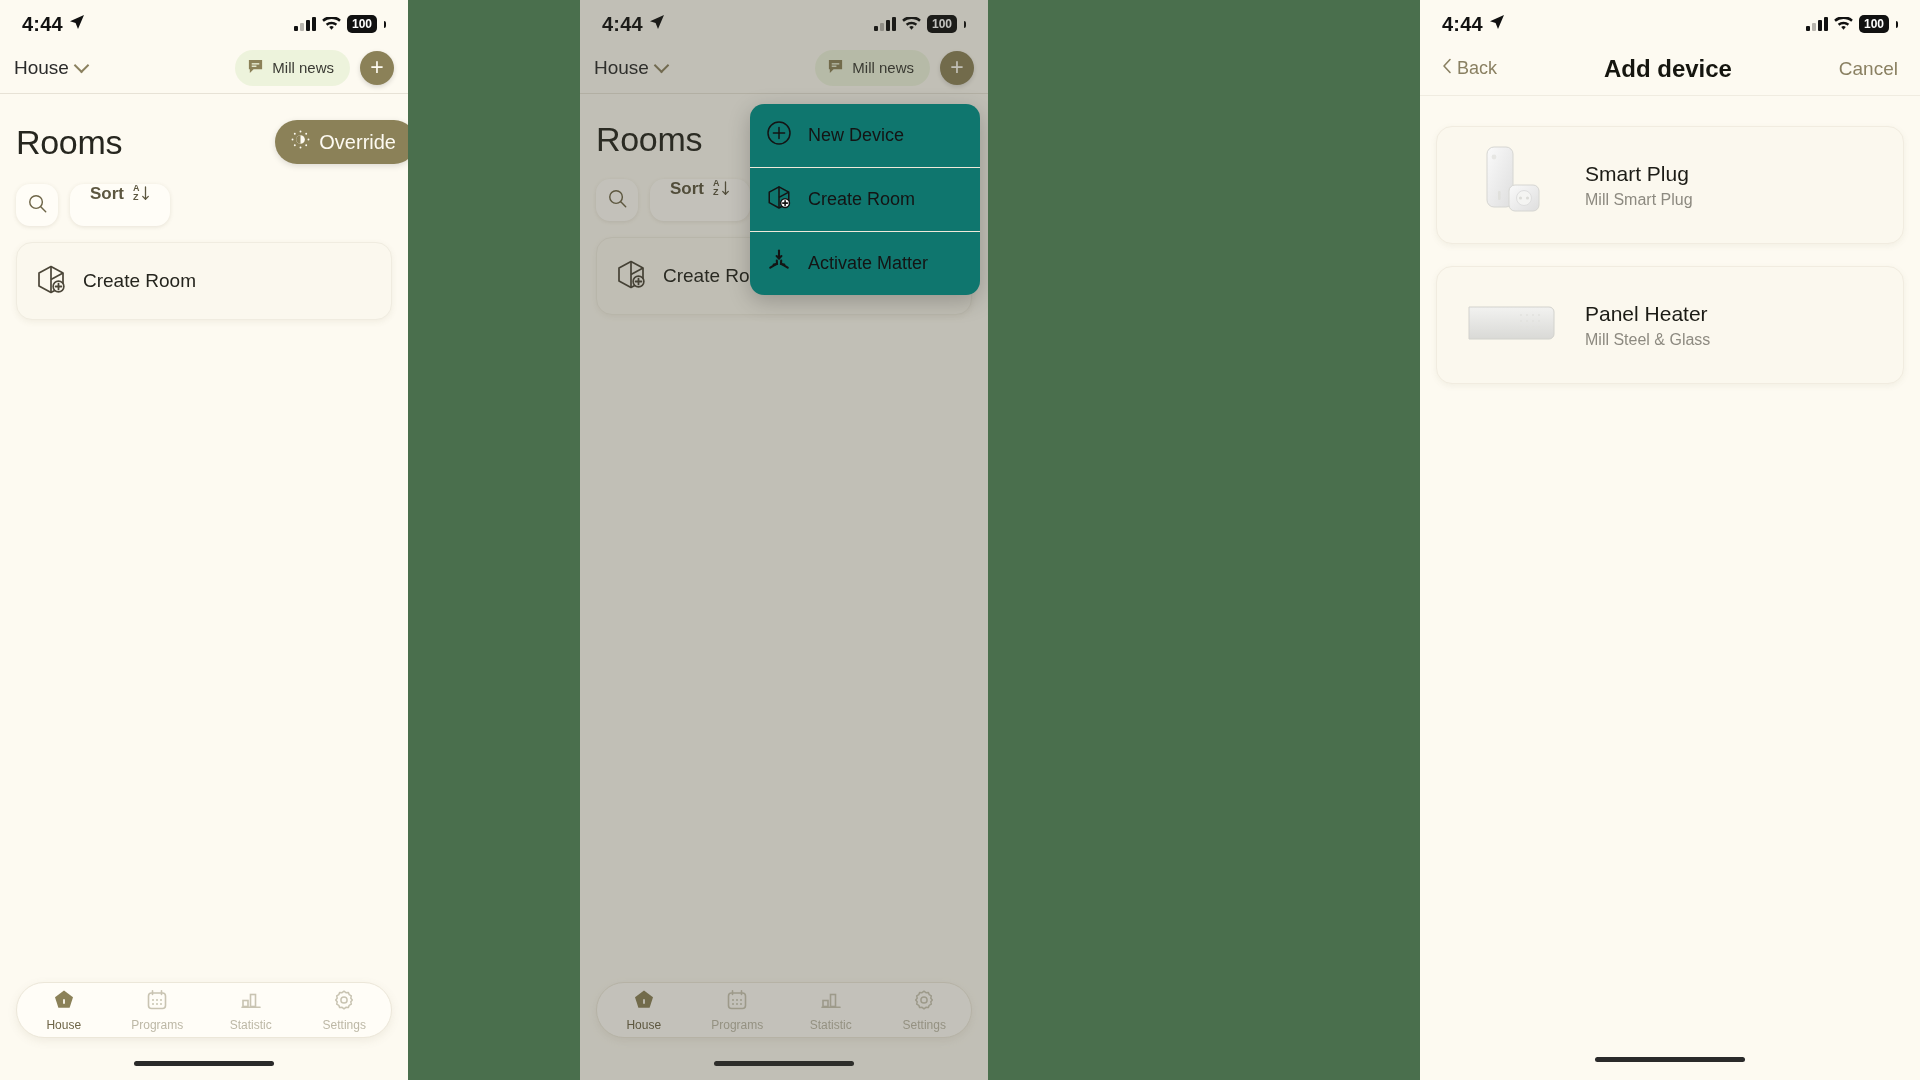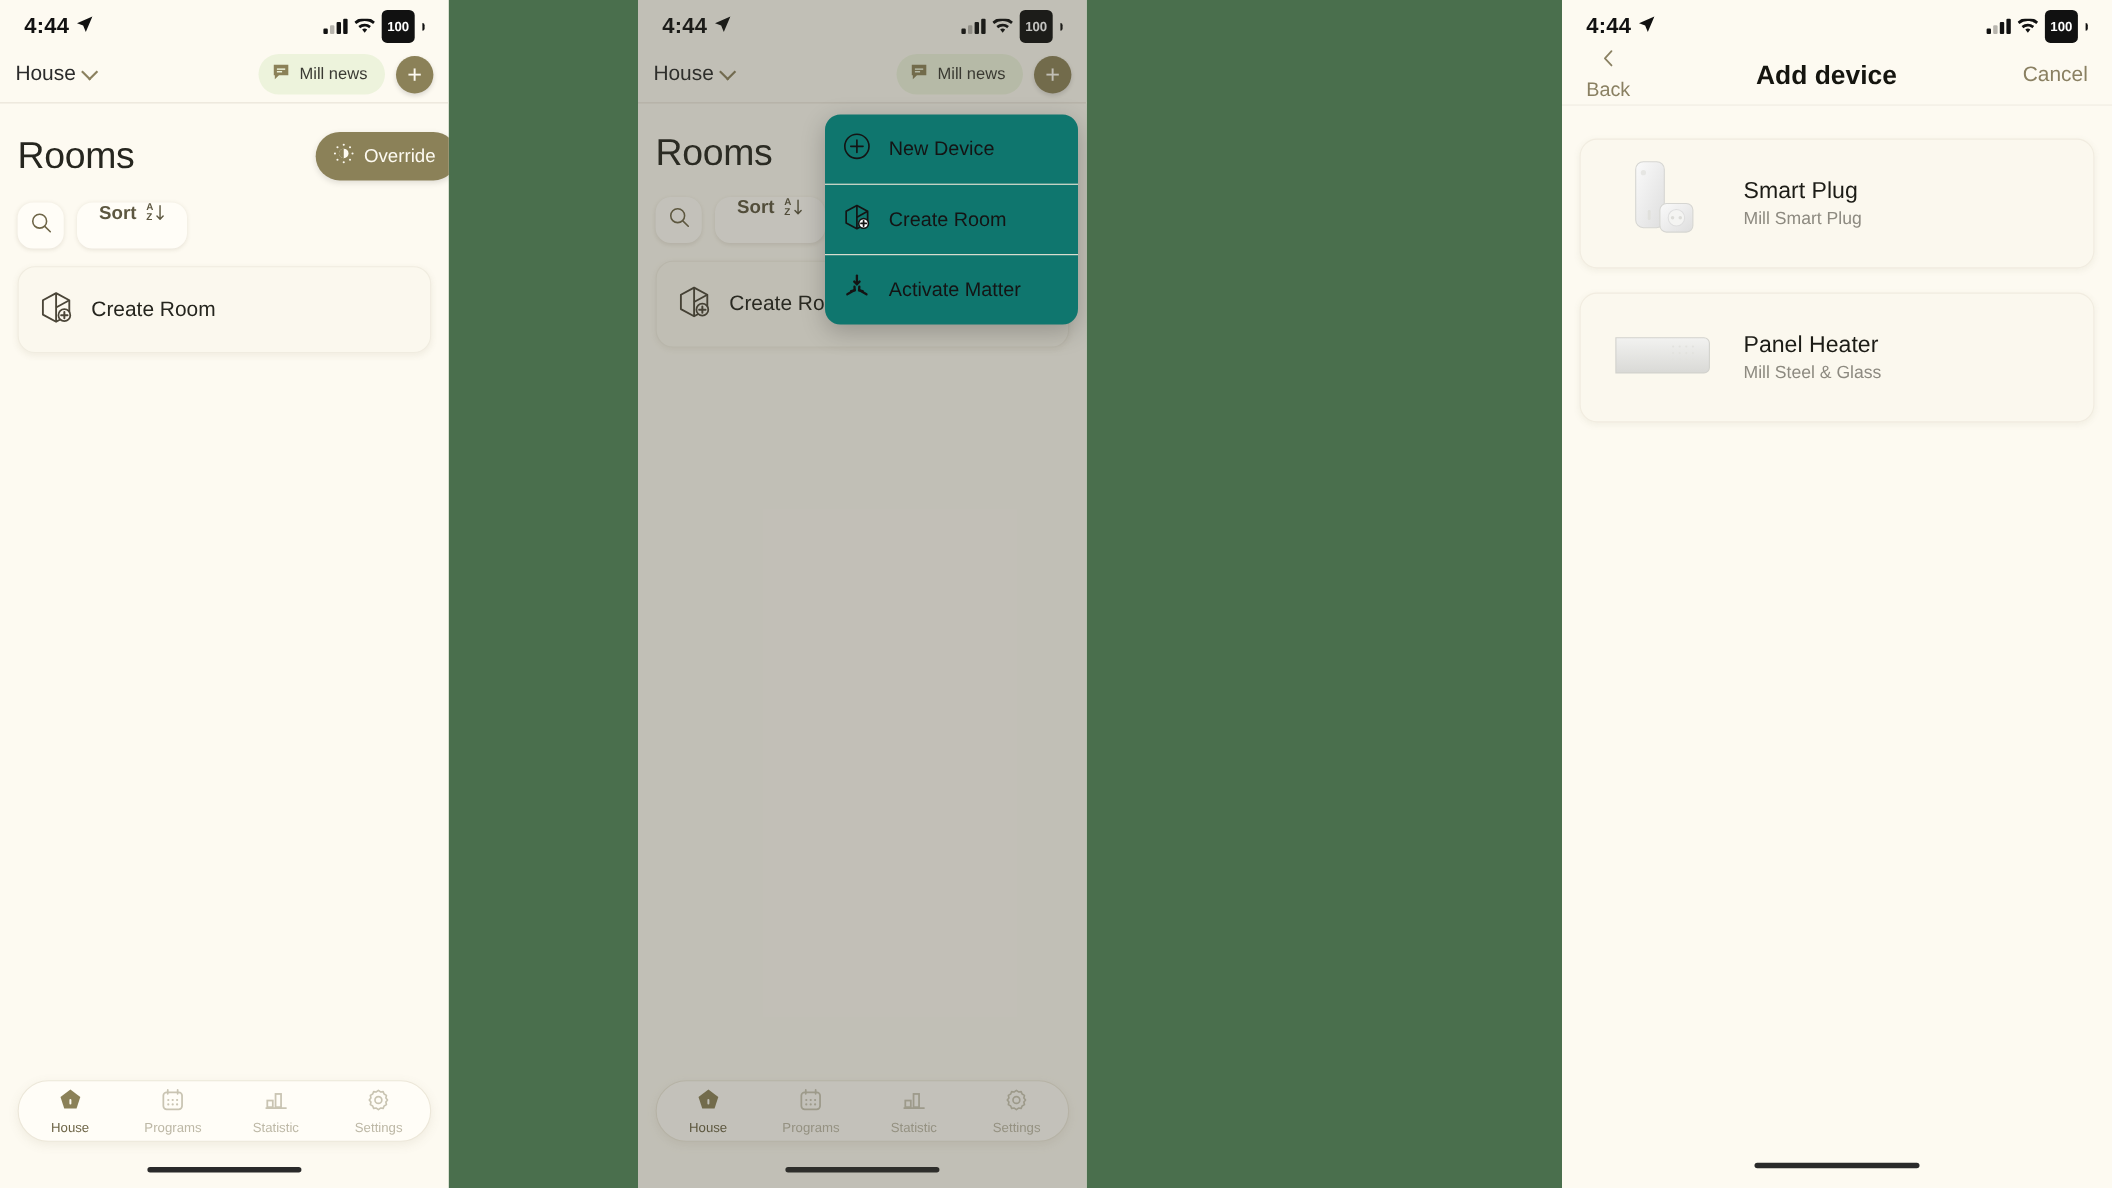--- a/index.html
+++ b/index.html
@@ -35,21 +35,21 @@
   .bars { display: flex; align-items: flex-end; gap: 2px; height: 14px; }
   .bars i { display: block; width: 4px; background: #111; border-radius: 1px; }
   .bars i:nth-child(1){ height:5px; }
   .bars i:nth-child(2){ height:8px; background:#b8b5ae;}
   .bars i:nth-child(3){ height:11px; }
   .bars i:nth-child(4){ height:14px; }
   .wifi svg { display:block; }
   .batt {
     background: #111; color: #fff; font-size: 12px; font-weight: bold;
     border-radius: 5px; padding: 2px 5px 2px 5px; line-height: 1;
-    display:flex; align-items:center; height:30px;
+    display:flex; align-items:center; height:18px;
   }
   .batt-cap { width:2px; height:7px; background:#111; border-radius:0 2px 2px 0; margin-left:1px;}
 
   
   .navbar {
     height: 52px; display: flex; align-items: center; justify-content: space-between;
     padding: 0 14px; border-bottom: 1px solid #e7e2d6;
   }
   .house-sel { display: flex; align-items: center; gap: 7px; font-size: 19px; color: #2b2b2b; }
   .chev { width: 11px; height: 11px; border-right: 2px solid #8b815f; border-bottom: 2px solid #8b815f;
@@ -67,21 +67,21 @@
     box-shadow: 0 2px 5px rgba(0,0,0,.15);
   }
 
   
   .page { padding: 0 16px; }
   .title-row { display:flex; align-items:center; justify-content:space-between; padding: 26px 0 10px 0; gap: 16px; }
   .page-title { font-size: 34px; color: #26261f; font-weight: 400; letter-spacing:-.3px;}
   .override-btn {
     display:flex; align-items:center; gap: 9px;
     background: #8b8158; color:#fdfaf1; border-radius: 22px;
-    padding: 10px 20px 10px 16px; font-size: 17px;
+    padding: 10px 20px 10px 16px; font-size: 20px;
     box-shadow: 0 2px 6px rgba(0,0,0,.13);
     margin-right: -24px;
   }
 
   .filter-row { display:flex; align-items:center; gap: 12px; padding: 10px 0 16px 0; }
   .search-btn {
     width: 42px; height: 42px; border-radius: 14px; background:#fffdf7;
     display:flex; align-items:center; justify-content:center;
     box-shadow: 0 1px 4px rgba(90,80,50,.13);
   }
@@ -131,21 +131,21 @@
     padding: 16px 16px; font-size: 18px; color:#141414;
     border-bottom: 1px solid #efe9da;
   }
   .menu-item:last-child { border-bottom: none; }
 
   
   .p3-nav {
     height: 54px; display:flex; align-items:center; justify-content:space-between;
     padding: 0 22px; border-bottom: 1px solid #f0ece1;
   }
-  .p3-back { display:flex; align-items:center; gap:5px; font-size:18px; color:#8a8062;flex-direction:column; }
+  .p3-back { display:flex; align-items:center; gap:5px; font-size:18px; color:#8a8062; }
   .p3-title { font-size: 24px; font-weight: bold; color:#15150f; }
   .p3-cancel { font-size: 19px; color:#8a8062; }
   .dev-card {
     margin: 0 16px 22px 16px; background:#fbf8ee; border:1px solid #f1ece0;
     border-radius: 16px; display:flex; align-items:center; gap: 22px;
     padding: 18px 22px; min-height: 116px;
     box-shadow: 0 2px 6px rgba(120,110,80,.08);
   }
   .dev-thumb { width: 104px; height: 80px; display:flex; align-items:center; justify-content:center; flex:none;}
   .dev-name { font-size: 21px; color:#1c1c16; }

